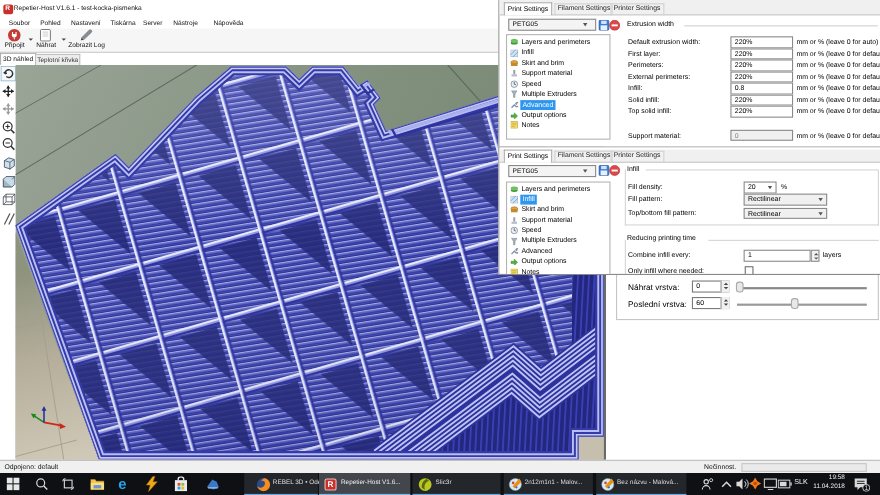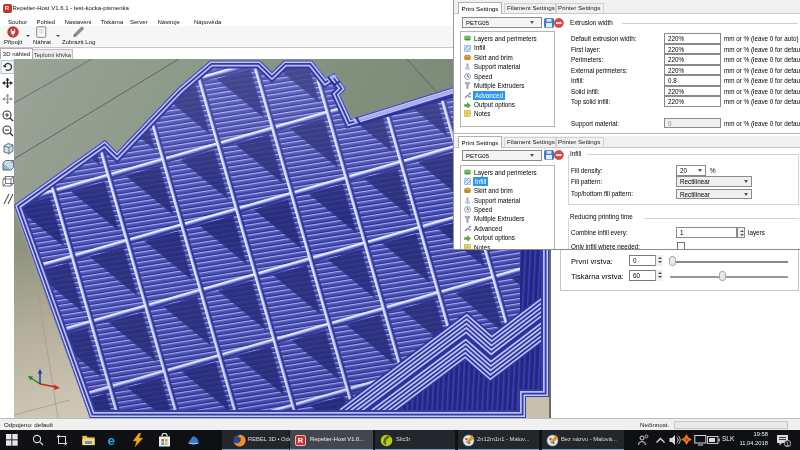--- a/index.html
+++ b/index.html
@@ -202,22 +202,22 @@
       </g>
     </g>
   </svg>
 </div>
 
 <div class="abs" style="left:549px;top:250px;width:2px;height:168px;background:#6a6a6a;"></div>
 
 <div class="abs" style="left:551px;top:250px;width:249px;height:168px;background:#fff;">
 
   <div class="abs" style="left:9px;top:0px;width:239px;height:41px;border-left:1px solid #c5c5c5;border-bottom:1px solid #c5c5c5;border-right:1px solid #c5c5c5;"></div>
-  <div class="abs tb" style="left:20px;top:7px;font-size:7.5px;color:#000;">První vrstva:</div>
-  <div class="abs tb" style="left:20px;top:22px;font-size:7.5px;color:#000;">Tiskárna vrstva:</div>
+  <div class="abs tb" style="left:20px;top:7px;font-size:7.5px;color:#000;">Náhrat vrstva:</div>
+  <div class="abs tb" style="left:20px;top:22px;font-size:7.5px;color:#000;">Poslední vrstva:</div>
 
   <div class="abs" style="left:78px;top:5px;width:34px;height:11px;background:#fff;border:1px solid #7a7a7a;font-size:6.3px;line-height:9px;padding-left:3px;">0</div>
   <div class="abs" style="left:104px;top:5px;width:8px;height:11px;border-left:1px solid #999;background:#f0f0f0;">
     <div class="abs" style="left:1.5px;top:2px;width:0;height:0;border-left:2px solid transparent;border-right:2px solid transparent;border-bottom:2.5px solid #444;"></div>
     <div class="abs" style="left:1.5px;top:6px;width:0;height:0;border-left:2px solid transparent;border-right:2px solid transparent;border-top:2.5px solid #444;"></div>
   </div>
   <div class="abs" style="left:78px;top:20px;width:34px;height:11px;background:#fff;border:1px solid #7a7a7a;font-size:6.3px;line-height:9px;padding-left:3px;">60</div>
   <div class="abs" style="left:104px;top:20px;width:8px;height:11px;border-left:1px solid #999;background:#f0f0f0;">
     <div class="abs" style="left:1.5px;top:2px;width:0;height:0;border-left:2px solid transparent;border-right:2px solid transparent;border-bottom:2.5px solid #444;"></div>
     <div class="abs" style="left:1.5px;top:6px;width:0;height:0;border-left:2px solid transparent;border-right:2px solid transparent;border-top:2.5px solid #444;"></div>

